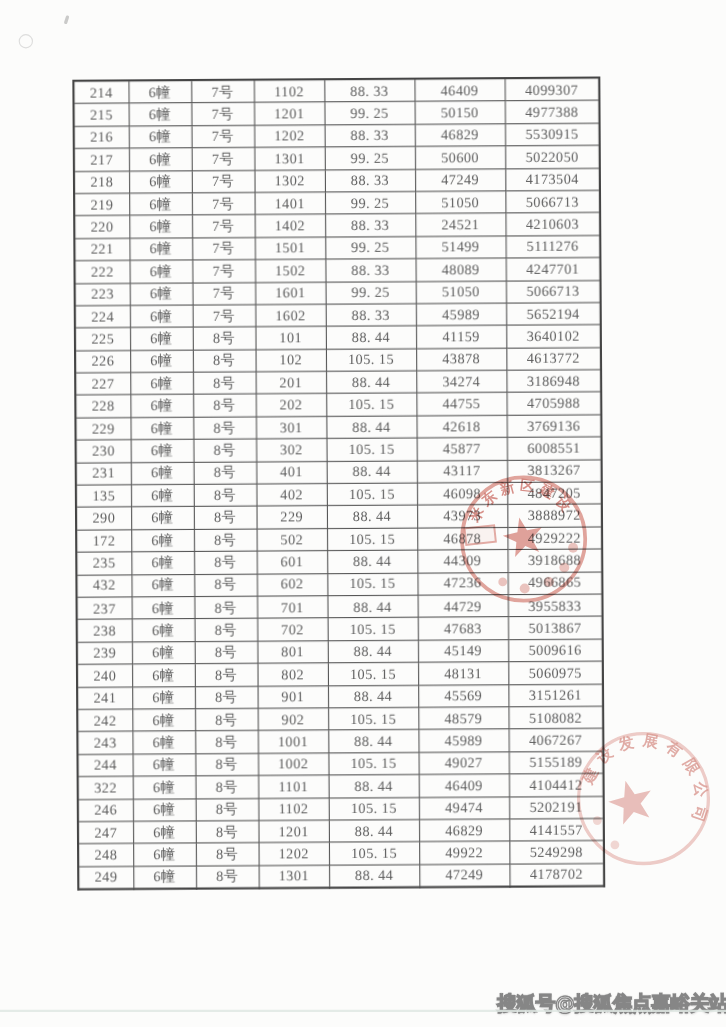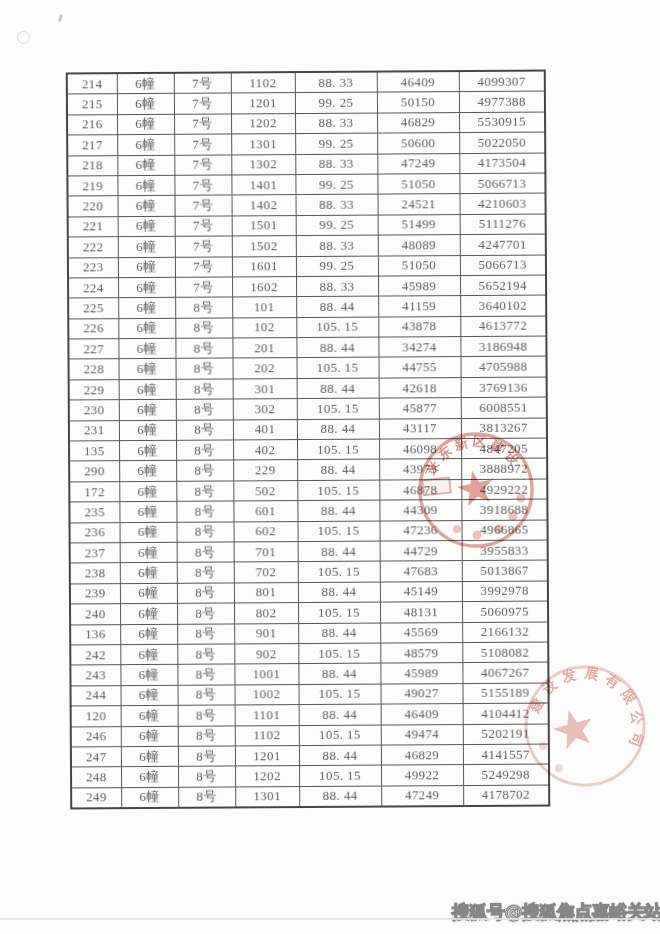--- a/index.html
+++ b/index.html
@@ -311,21 +311,21 @@
           <tr>
             <td>235</td>
             <td>6幢</td>
             <td>8号</td>
             <td>601</td>
             <td>88. 44</td>
             <td>44309</td>
             <td>3918688</td>
           </tr>
           <tr>
-            <td>236</td>
+            <td>432</td>
             <td>6幢</td>
             <td>8号</td>
             <td>602</td>
             <td>105. 15</td>
             <td>47236</td>
             <td>4966865</td>
           </tr>
           <tr>
             <td>237</td>
             <td>6幢</td>
@@ -344,39 +344,39 @@
             <td>47683</td>
             <td>5013867</td>
           </tr>
           <tr>
             <td>239</td>
             <td>6幢</td>
             <td>8号</td>
             <td>801</td>
             <td>88. 44</td>
             <td>45149</td>
-            <td>3992978</td>
+            <td>5009616</td>
           </tr>
           <tr>
             <td>240</td>
             <td>6幢</td>
             <td>8号</td>
             <td>802</td>
             <td>105. 15</td>
             <td>48131</td>
             <td>5060975</td>
           </tr>
           <tr>
-            <td>136</td>
+            <td>241</td>
             <td>6幢</td>
             <td>8号</td>
             <td>901</td>
             <td>88. 44</td>
             <td>45569</td>
-            <td>2166132</td>
+            <td>3151261</td>
           </tr>
           <tr>
             <td>242</td>
             <td>6幢</td>
             <td>8号</td>
             <td>902</td>
             <td>105. 15</td>
             <td>48579</td>
             <td>5108082</td>
           </tr>
@@ -392,21 +392,21 @@
           <tr>
             <td>244</td>
             <td>6幢</td>
             <td>8号</td>
             <td>1002</td>
             <td>105. 15</td>
             <td>49027</td>
             <td>5155189</td>
           </tr>
           <tr>
-            <td>120</td>
+            <td>322</td>
             <td>6幢</td>
             <td>8号</td>
             <td>1101</td>
             <td>88. 44</td>
             <td>46409</td>
             <td>4104412</td>
           </tr>
           <tr>
             <td>246</td>
             <td>6幢</td>

